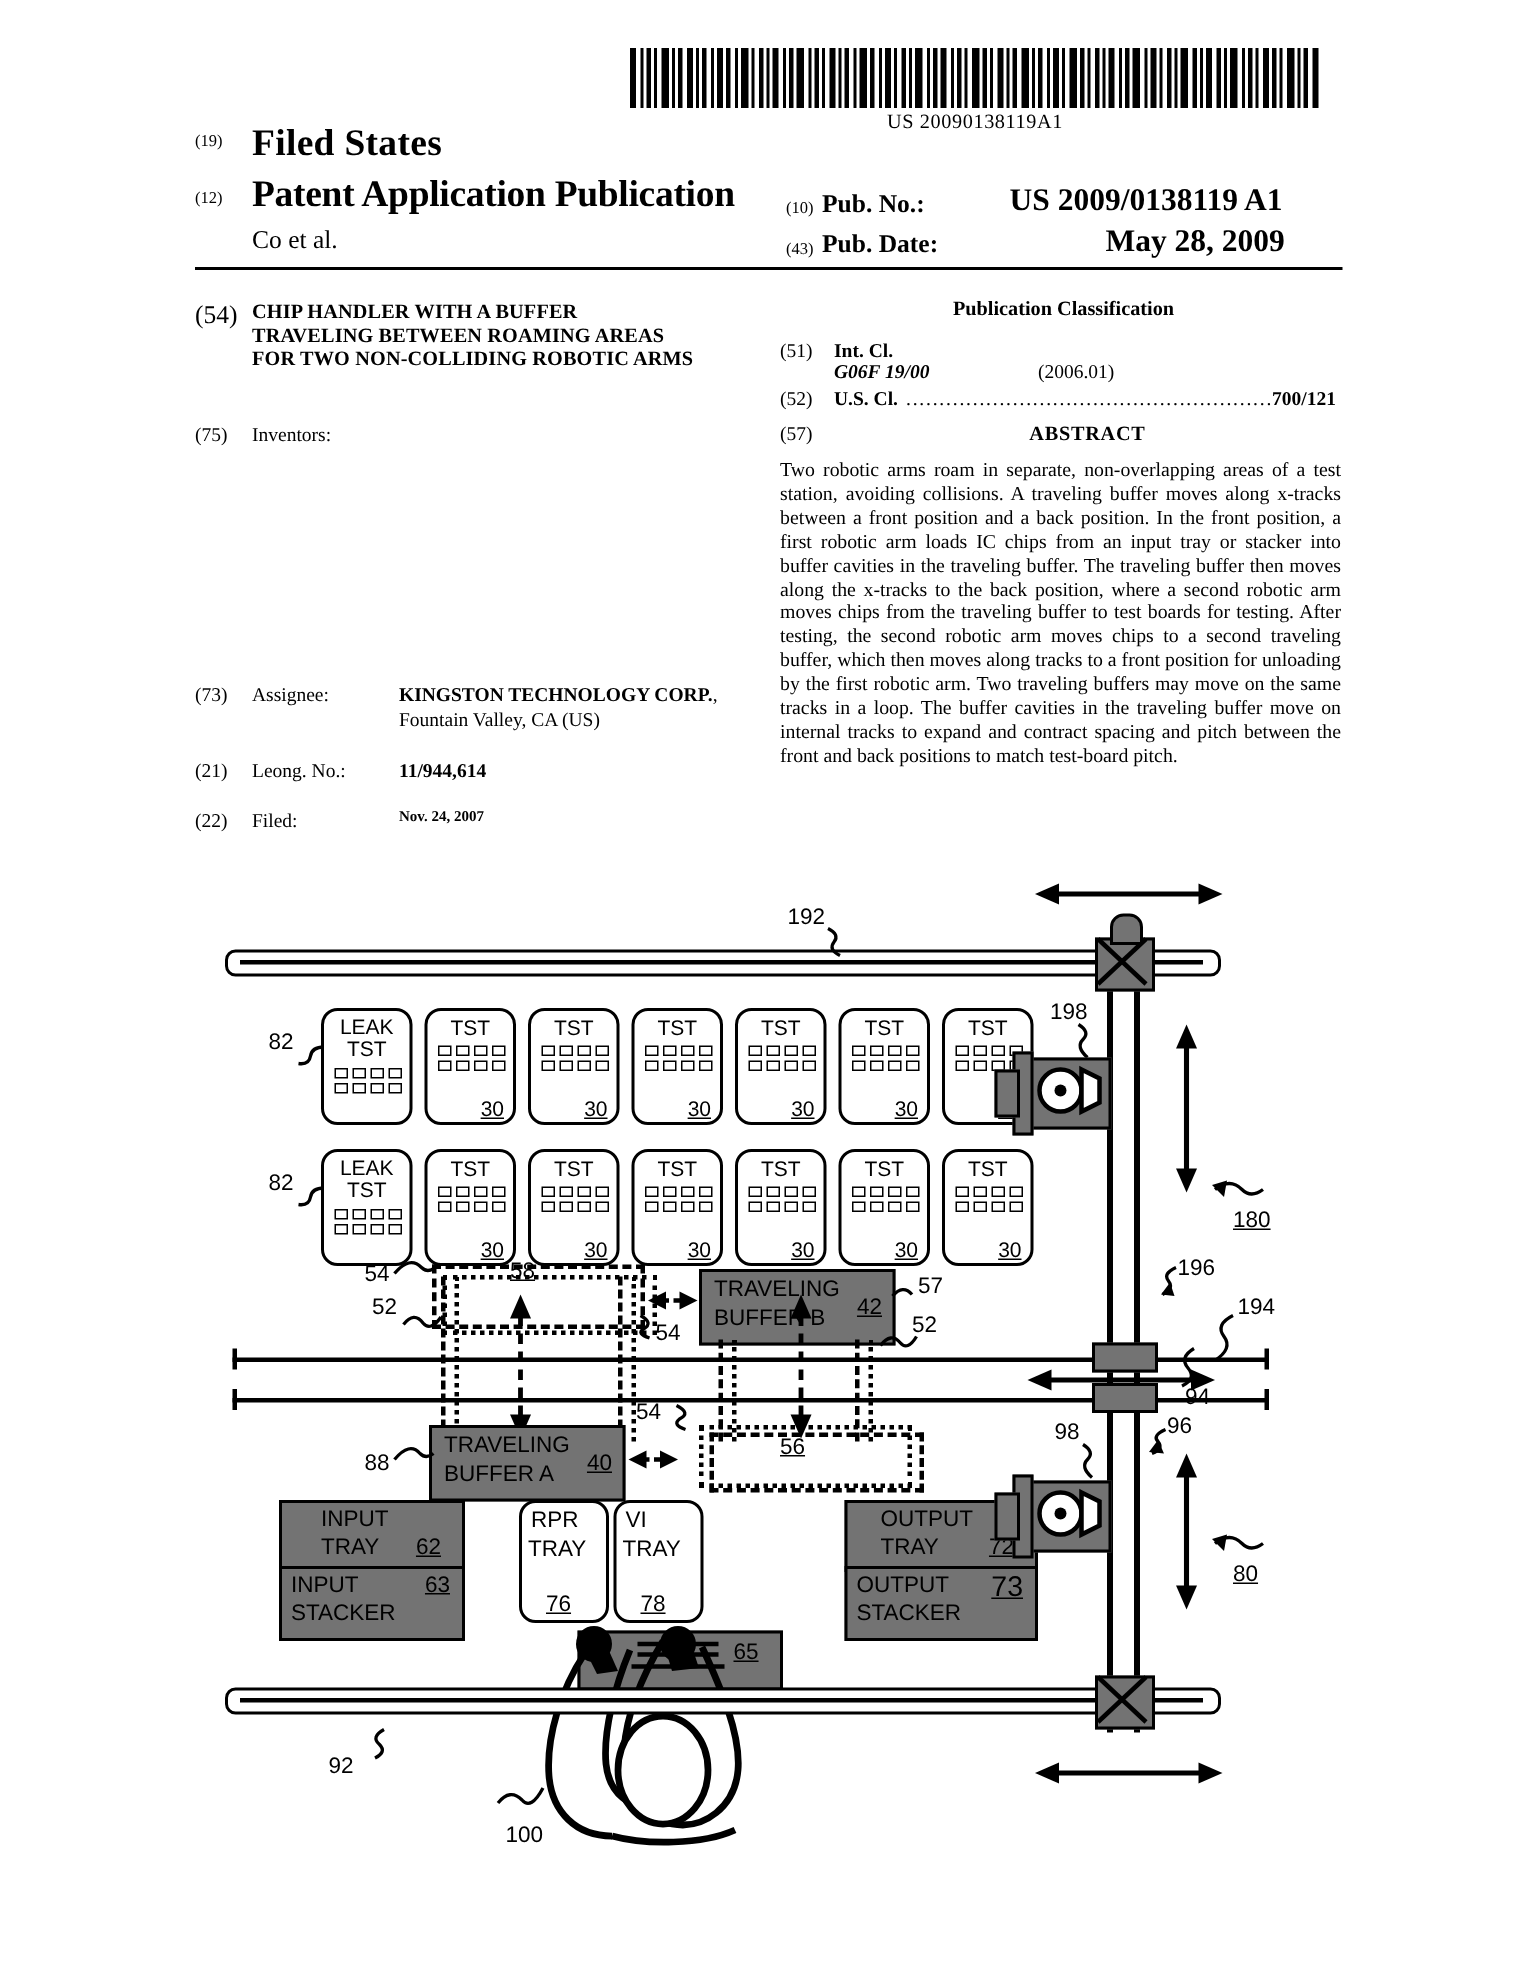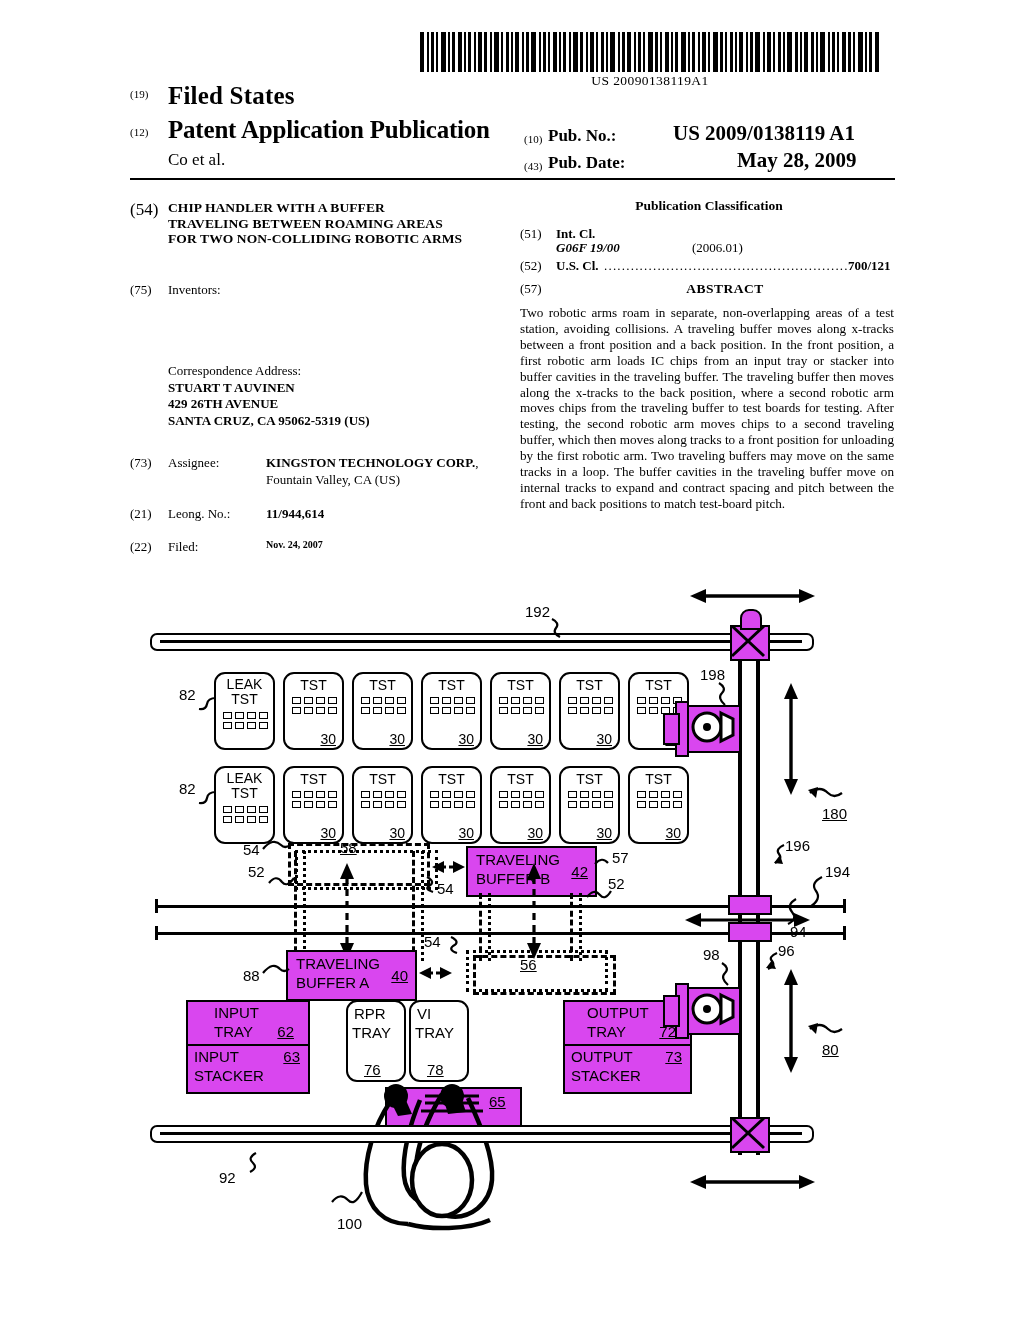--- a/index.html
+++ b/index.html
@@ -61,21 +61,21 @@
        font-size:13.5px;font-weight:bold;letter-spacing:.5px;}
   .abs{position:absolute;left:520px;top:305px;width:374px;font-size:13.2px;
        line-height:15.9px;text-align:justify;}
 
   
   #fig{position:absolute;left:0;top:575px;width:1024px;height:690px;}
   .ln{position:absolute;background:#000;}
   .lbl{position:absolute;font-family:"Liberation Sans",sans-serif;font-size:15px;}
   .lblu{position:absolute;font-family:"Liberation Sans",sans-serif;font-size:15px;
         text-decoration:underline;}
-  .box{position:absolute;border:2.5px solid #000;background:#d946ef;
+  .box{position:absolute;border:2.5px solid #000;background:#737373;
        font-family:"Liberation Sans",sans-serif;}
   .rbox{position:absolute;border:2.5px solid #000;border-radius:11px;background:#fff;
         font-family:"Liberation Sans",sans-serif;}
 
   
   .tst{width:57px;height:74px;}
   .tst .tt{position:absolute;left:0;top:3px;width:100%;text-align:center;font-size:14px;}
   .tst .tt2{position:absolute;left:0;top:3px;width:100%;text-align:center;font-size:14px;line-height:15px;}
   .grid{position:absolute;left:7px;display:grid;grid-template-columns:repeat(4,9px);
         grid-auto-rows:7px;gap:3px 3px;}
@@ -202,21 +202,20 @@
   <div class="pubno-v">US 2009/0138119 A1</div>
   <div class="h43">(43)</div>
   <div class="pubdt-l">Pub. Date:</div>
   <div class="pubdt-v">May 28, 2009</div>
   <div class="rule"></div>
 
   <div class="c54n">(54)</div>
   <div class="c54t">CHIP HANDLER WITH A BUFFER TRAVELING BETWEEN ROAMING AREAS FOR TWO NON-COLLIDING ROBOTIC ARMS</div>
   <div class="c75n">(75)</div>
   <div class="c75l">Inventors:</div>
-  <div class="corr">Correspondence Address:<br><b>STUART T AUVINEN</b><br><b>429 26TH AVENUE</b><br><b>SANTA CRUZ, CA 95062-5319 (US)</b></div>
   <div class="c73n">(73)</div>
   <div class="c73l">Assignee:</div>
   <div class="c73v"><b>KINGSTON TECHNOLOGY CORP.</b>, Fountain Valley, CA (US)</div>
   <div class="c21n">(21)</div>
   <div class="c21l">Leong. No.:</div>
   <div class="c21v">11/944,614</div>
   <div class="c22n">(22)</div>
   <div class="c22l">Filed:</div>
   <div class="c22v">Nov. 24, 2007</div>
 
@@ -622,21 +621,21 @@
     </div>
 
     <div class="box" style="left:563px;top:425px;width:125px;height:44px;">
       <div style="position:absolute;left:22px;top:2px;font-size:15px;">OUTPUT</div>
       <div style="position:absolute;left:22px;top:21px;font-size:15px;">TRAY</div>
       <div style="position:absolute;right:14px;top:21px;font-size:15px;text-decoration:underline;">72</div>
     </div>
     <div class="box" style="left:563px;top:469px;width:125px;height:46px;">
       <div style="position:absolute;left:6px;top:2px;font-size:15px;">OUTPUT</div>
       <div style="position:absolute;left:6px;top:21px;font-size:15px;">STACKER</div>
-      <div style="position:absolute;right:8px;top:2px;font-size:15px;text-decoration:underline;">73</div>
+      <div style="position:absolute;right:8px;top:2px;font-size:19px;text-decoration:underline;">73</div>
     </div>
 
     <div class="lbl" style="left:703px;top:371px;">98</div>
     <svg style="left:718px;top:386px;width:22px;height:26px;">
       <path d="M4,2 q8,5 3,10 q-5,5 3,12" stroke="#000" stroke-width="2.2" fill="none"></path>
     </svg>
     <div class="box" style="left:685px;top:412px;width:52px;height:44px;"></div>
     <div class="box" style="left:675px;top:408px;width:10px;height:52px;"></div>
     <div class="box" style="left:663px;top:420px;width:13px;height:28px;"></div>
     <svg style="left:685px;top:412px;width:52px;height:44px;">

